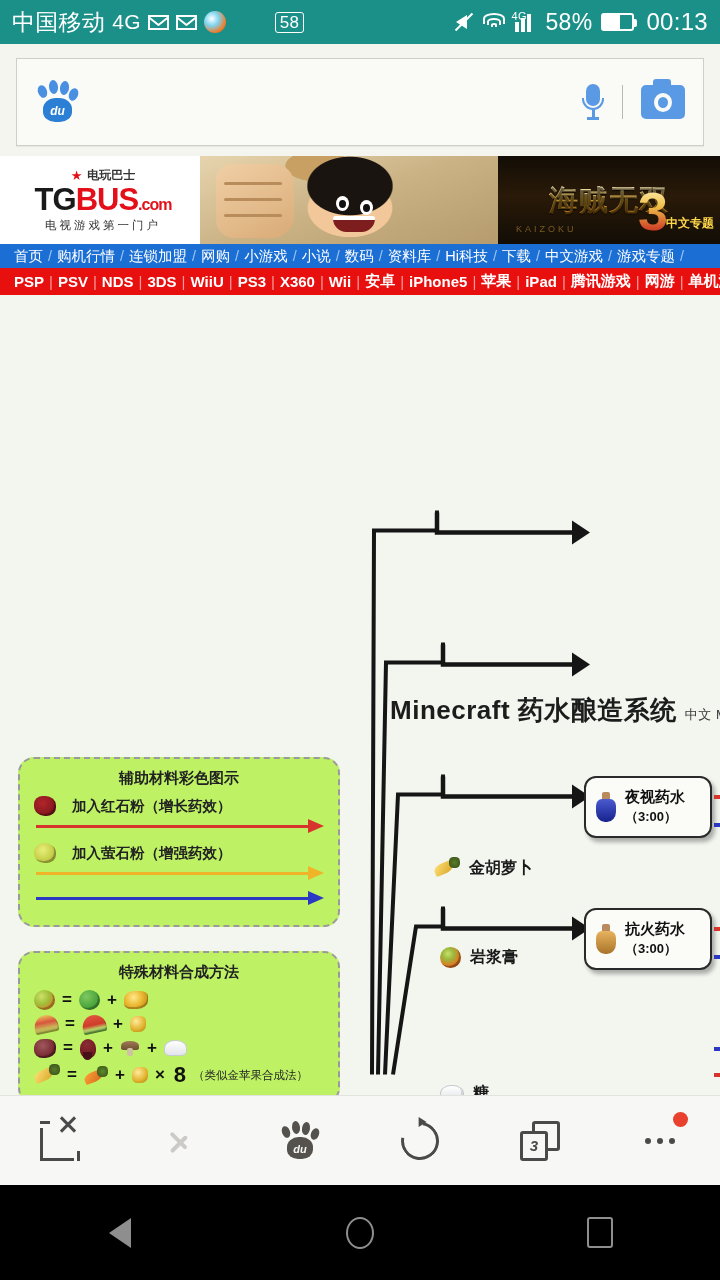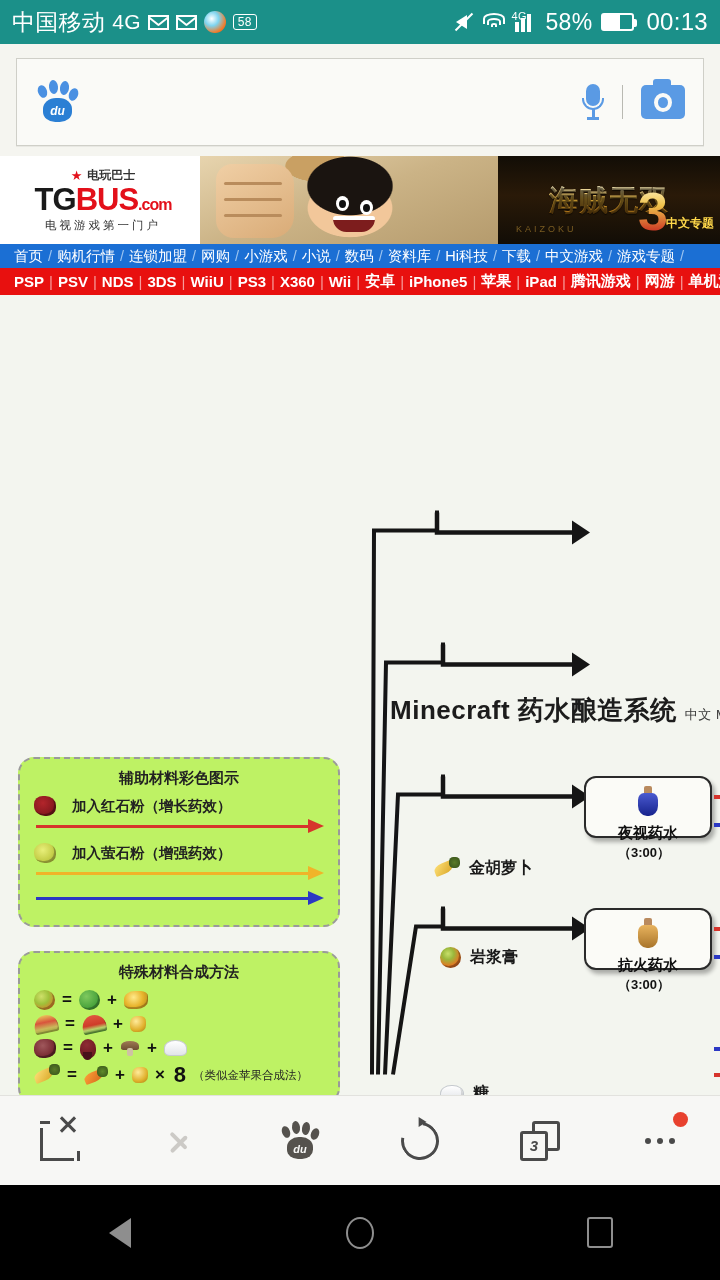--- a/index.html
+++ b/index.html
@@ -24,21 +24,21 @@
     content:""; position:absolute; top:0px; width:12px; height:2px; background:#fff;
   }
   .mailico:before { left:0px; transform:rotate(38deg); transform-origin:left top; }
   .mailico:after { right:0px; transform:rotate(-38deg); transform-origin:right top; }
   .appico {
     width:22px; height:22px; border-radius:50%;
     background:radial-gradient(circle at 35% 35%, #ffffff 0%, #7fd4ef 35%, #f07c2a 70%, #e0491c 100%);
   }
   .badge58 {
     border:1.5px solid #fff; border-radius:3px;
-    font-size:12px; padding:1px 4px; line-height:1;
+    font-size:17px; padding:1px 4px; line-height:1;margin-left:42px;
   }
   .sb-right { display:flex; align-items:center; gap:9px; }
   .mute { position:relative; width:20px; height:20px; }
   .mute-tri {
     width:0;height:0;border-top:7px solid transparent;border-bottom:7px solid transparent;
     border-right:11px solid #fff; position:absolute; left:3px; top:3px;
   }
   .mute-slash { position:absolute; left:-1px; top:9px; width:24px; height:2px; background:#fff; transform:rotate(-45deg); }
   .wifi { width:24px; height:18px; position:relative; }
   .wifi span { position:absolute; border:2px solid #fff; border-bottom:none; border-radius:50% 50% 0 0; left:50%; transform:translateX(-50%); }
@@ -204,21 +204,20 @@
 
   
   .ing { position:absolute; display:flex; align-items:center; gap:9px; }
   .ing-lbl { font-size:16px; font-weight:bold; color:#1a1a1a; white-space:nowrap; }
 
   .pnode {
     position:absolute; width:128px; height:62px;
     background:#fbfbf7; border:2.5px solid #2a2a2a; border-radius:12px;
     display:flex; align-items:center; gap:8px; padding:8px 9px;
     box-shadow:3px 4px 4px rgba(0,0,0,.3);
-    flex-direction:column;
   }
   .pnode .txt { font-size:15px; font-weight:bold; color:#111; line-height:1.25; white-space:nowrap; }
   .pnode .txt .dur { font-size:13px; font-weight:bold; }
   .bottle { width:22px; height:30px; position:relative; flex:0 0 auto; }
   .bottle .neck { position:absolute; left:7px; top:0; width:8px; height:7px; background:#b98a5e; border-radius:2px 2px 0 0; }
   .bottle .body { position:absolute; left:1px; top:7px; width:20px; height:23px; border-radius:30% 30% 45% 45%; }
   .b-night .body { background:linear-gradient(180deg,#4a5ad0,#16228c); }
   .b-fire  .body { background:linear-gradient(180deg,#e8b35e,#a8742a); }
   .b-swift .body { background:linear-gradient(180deg,#8fd6de,#3e8c9c); }
 

